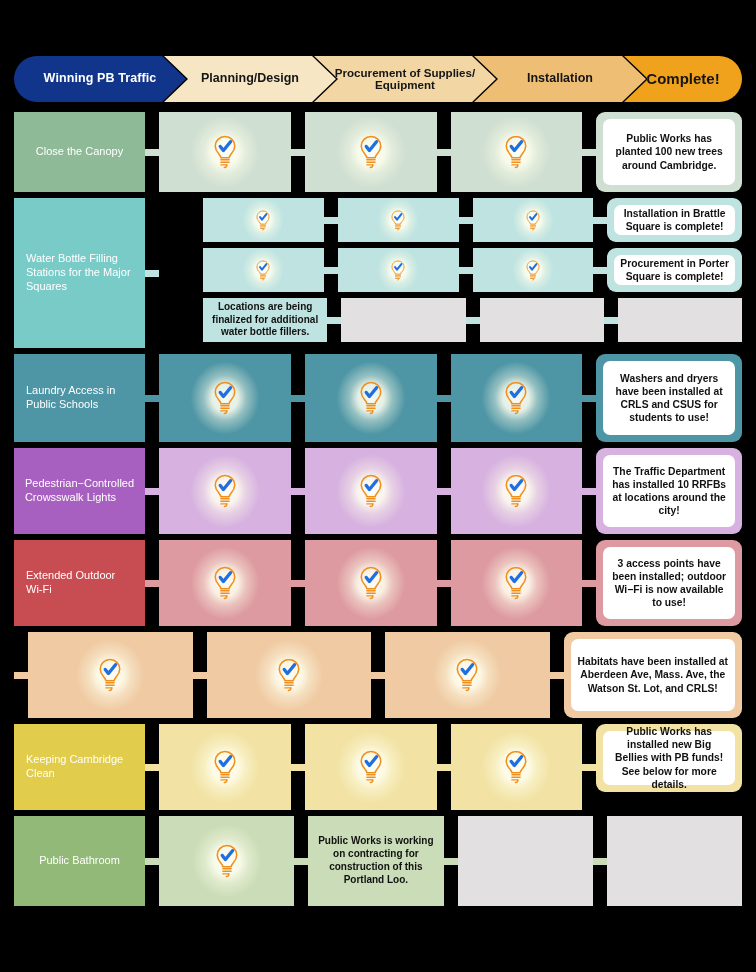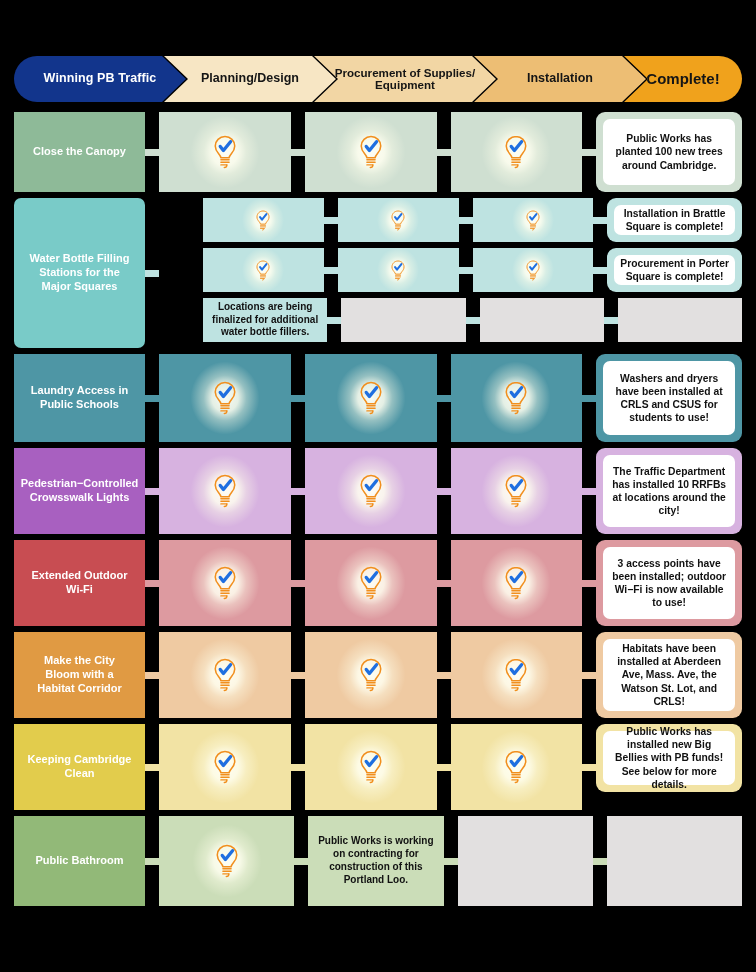--- a/index.html
+++ b/index.html
@@ -46,21 +46,21 @@
 
   
   .matrix{position:absolute;left:14px;top:112px;width:728px;}
   .prow{position:relative;width:728px;margin-bottom:6px;}
 
   .rowgrid{display:flex;align-items:stretch;}
 
   .label-cell{
     width:131px;flex:0 0 131px;
     display:flex;align-items:center;justify-content:center;
-    text-align:center;color:#ffffff;font-weight:bold;font-size:11px;
+    color:#ffffff;font-weight:normal;font-size:11px;
     line-height:1.25;padding:2px 12px;box-sizing:border-box;
   }
   .conn{
     flex:0 0 14px;align-self:center;height:7px;
   }
   .stage-cell{
     flex:1 1 0;
     display:flex;align-items:center;justify-content:center;
     position:relative;box-sizing:border-box;
     min-width:0;
@@ -169,21 +169,21 @@
             </div>
           </div>
           <div class="conn" style="background: rgb(207, 223, 209);"></div>
           <div class="complete-cell" style="height: 80px; background: rgb(207, 223, 209);">
             <div class="complete-card">Public Works has planted 100 new trees around Cambridge.</div>
           </div>
         </div>
       </div>
       <div class="prow">
         <div class="rowgrid">
-          <div class="label-cell" style="background: rgb(121, 203, 200); height: 150px; border-radius: 7px;">
+          <div class="label-cell" style="background: rgb(121, 203, 200); height: 150px;">
             <span>Water Bottle Filling Stations for the Major Squares</span>
           </div>
           <div class="conn" style="background: rgb(190, 227, 225);"></div>
           <div class="substack">
             <div class="subrow">
               <div class="stage-cell" style="background: rgb(190, 227, 225); height: 44px;">
                 <div class="bulb" style="width: 16px; height: 21px;">
                   <div class="glow" style="width: 42px; height: 45px;"></div>
                   <svg viewBox="0 0 40 53" width="16" height="21">
                     <path d="M20 2.5c-8.6 0-15.2 6.6-15.2 14.8 0 5.4 2.6 8.9 5.3 12.1 1.9 2.3 3.2 4 3.6 6.2h12.6c.4-2.2 1.7-3.9 3.6-6.2 2.7-3.2 5.3-6.7 5.3-12.1C35.2 9.1 28.6 2.5 20 2.5z" fill="none" stroke="#F18F1E" stroke-width="2.4" stroke-linejoin="round"></path>
@@ -413,23 +413,20 @@
             </div>
           </div>
           <div class="conn" style="background: rgb(221, 154, 160);"></div>
           <div class="complete-cell" style="height: 86px; background: rgb(221, 154, 160);">
             <div class="complete-card">3 access points have been installed; outdoor Wi−Fi is now available to use!</div>
           </div>
         </div>
       </div>
       <div class="prow">
         <div class="rowgrid">
-          <div class="label-cell" style="background: rgb(224, 154, 67); height: 86px;">
-            <span>Make the City Bloom with a Habitat Corridor</span>
-          </div>
           <div class="conn" style="background: rgb(239, 202, 162);"></div>
           <div class="stage-cell" style="background: rgb(239, 202, 162); height: 86px;">
             <div class="bulb" style="width: 26px; height: 34px;">
               <div class="glow" style="width: 69px; height: 73px;"></div>
               <svg viewBox="0 0 40 53" width="26" height="34">
                 <path d="M20 2.5c-8.6 0-15.2 6.6-15.2 14.8 0 5.4 2.6 8.9 5.3 12.1 1.9 2.3 3.2 4 3.6 6.2h12.6c.4-2.2 1.7-3.9 3.6-6.2 2.7-3.2 5.3-6.7 5.3-12.1C35.2 9.1 28.6 2.5 20 2.5z" fill="none" stroke="#F18F1E" stroke-width="2.4" stroke-linejoin="round"></path>
                 <path d="M13.6 38.6h12.8M13.6 42.6h12.8M13.6 46.6h9.4" fill="none" stroke="#F18F1E" stroke-width="2.2" stroke-linecap="round"></path>
                 <path d="M22.8 46.6c0 2.4-1.6 4-3.9 4" fill="none" stroke="#F18F1E" stroke-width="2.2" stroke-linecap="round"></path>
                 <path d="M12.6 17.8l4.9 6.4L28.6 10.4" fill="none" stroke="#1F6FE0" stroke-width="5.2" stroke-linecap="round" stroke-linejoin="round"></path>
               </svg>

